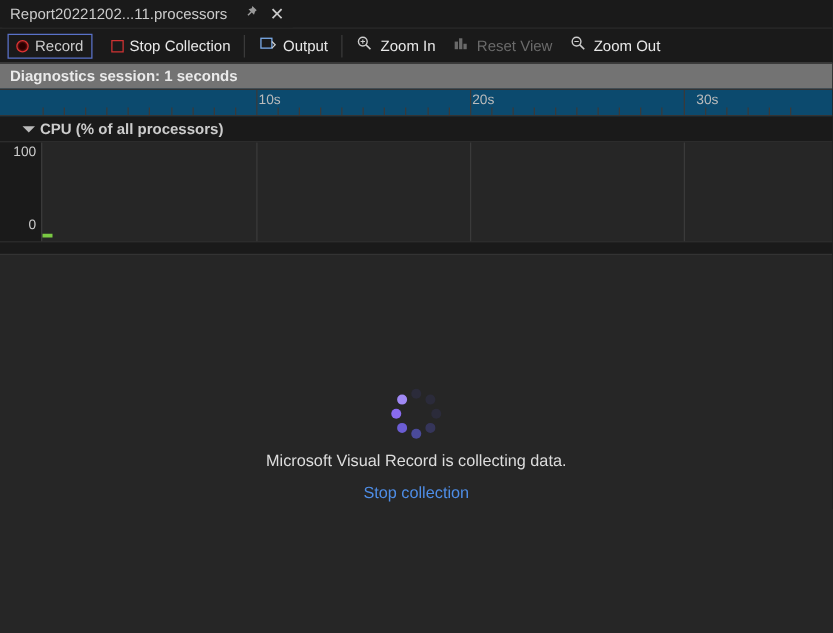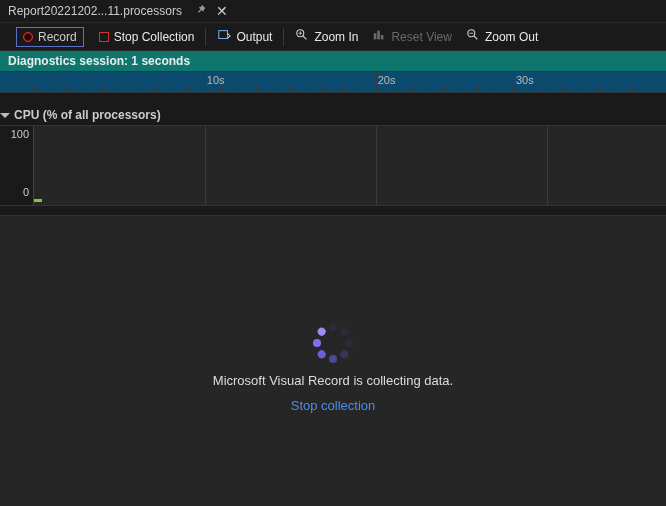--- a/index.html
+++ b/index.html
@@ -27,21 +27,21 @@
     height: 22px;
     gap: 8px;
   }
   .pin-icon { color: #999; font-size: 12px; margin-left: 4px; display:inline-block;}
   .close-icon { color: #ccc; font-size: 14px; cursor: pointer; }
   .toolbar {
     display: flex;
     align-items: center;
     height: 28px;
     background: #1a1a1a;
-    padding-left: 16px;
+    padding-left: 6px;
     gap: 0;
     border-top: 1px solid #2a2a2a;
   }
   .record-btn {
     display: flex; align-items: center;
     border: 1px solid #5a72c9;
     padding: 2px 6px;
     margin-right: 8px;
     cursor: pointer;
     gap: 5px;
@@ -59,21 +59,21 @@
   }
   .tool-btn.disabled { color: #6a6a6a; cursor: default; }
   .sep { width:1px; height:18px; background:#3a3a3a; margin:0 4px; }
   .stop-square {
     width: 10px; height: 10px;
     border: 1.5px solid #d03333;
     background: transparent;
   }
   .svg-icon { width:14px; height:14px; display:inline-block; }
   .status-bar {
-    background: #0f766e;
+    background: #737373;
     padding: 3px 8px;
     font-weight: 600;
     color: #eaeaea;
     border-top:1px solid #2a2a2a;
   }
   .timeline {
     position: relative;
     height: 22px;
     background: #0c4a6e;
     border-top: 1px solid #333;
@@ -83,26 +83,25 @@
     position: absolute; top: 0; bottom: 0;
     border-left: 1px solid #3a3a3a;
   }
   .timeline .tick.minor { top: 14px; }
   .timeline .tick-label {
     position: absolute; top: 2px;
     color: #bbb; font-size: 11px;
   }
   .cpu-header {
     display:flex; align-items:center;
-    padding: 3px 0;
+    padding: 3px 18px;
     background: #1a1a1a;
     font-weight: 600;
     border-bottom: 1px solid #333;
     gap:4px;
-    margin-top:12px;
   }
   .tri-down {
     width:0; height:0;
     border-left:5px solid transparent;
     border-right:5px solid transparent;
     border-top:5px solid #bbb;
     display:inline-block; cursor:pointer;
   }
   .chart-wrap {
     display:flex; height:80px;
@@ -244,21 +243,21 @@
     <div class="tick minor" style="left: 392.8px;"></div>
     <div class="tick minor" style="left: 409.886px;"></div>
     <div class="tick minor" style="left: 426.971px;"></div>
     <div class="tick minor" style="left: 444.057px;"></div>
     <div class="tick minor" style="left: 461.143px;"></div>
     <div class="tick minor" style="left: 478.229px;"></div>
     <div class="tick minor" style="left: 495.314px;"></div>
     <div class="tick minor" style="left: 512.4px;"></div>
     <div class="tick minor" style="left: 529.486px;"></div>
     <div class="tick" style="left: 546.571px;"></div>
-    <div class="tick-label" style="left: 516px; text-align: center;">30s</div>
+    <div class="tick-label" style="left: 557px; text-align: center;">30s</div>
     <div class="tick minor" style="left: 563.657px;"></div>
     <div class="tick minor" style="left: 580.743px;"></div>
     <div class="tick minor" style="left: 597.829px;"></div>
     <div class="tick minor" style="left: 614.914px;"></div>
     <div class="tick minor" style="left: 632px;"></div>
   </div>
 
 <div class="cpu-header">
   <span class="tri-down"></span>
   <span>CPU (% of all processors)</span>

